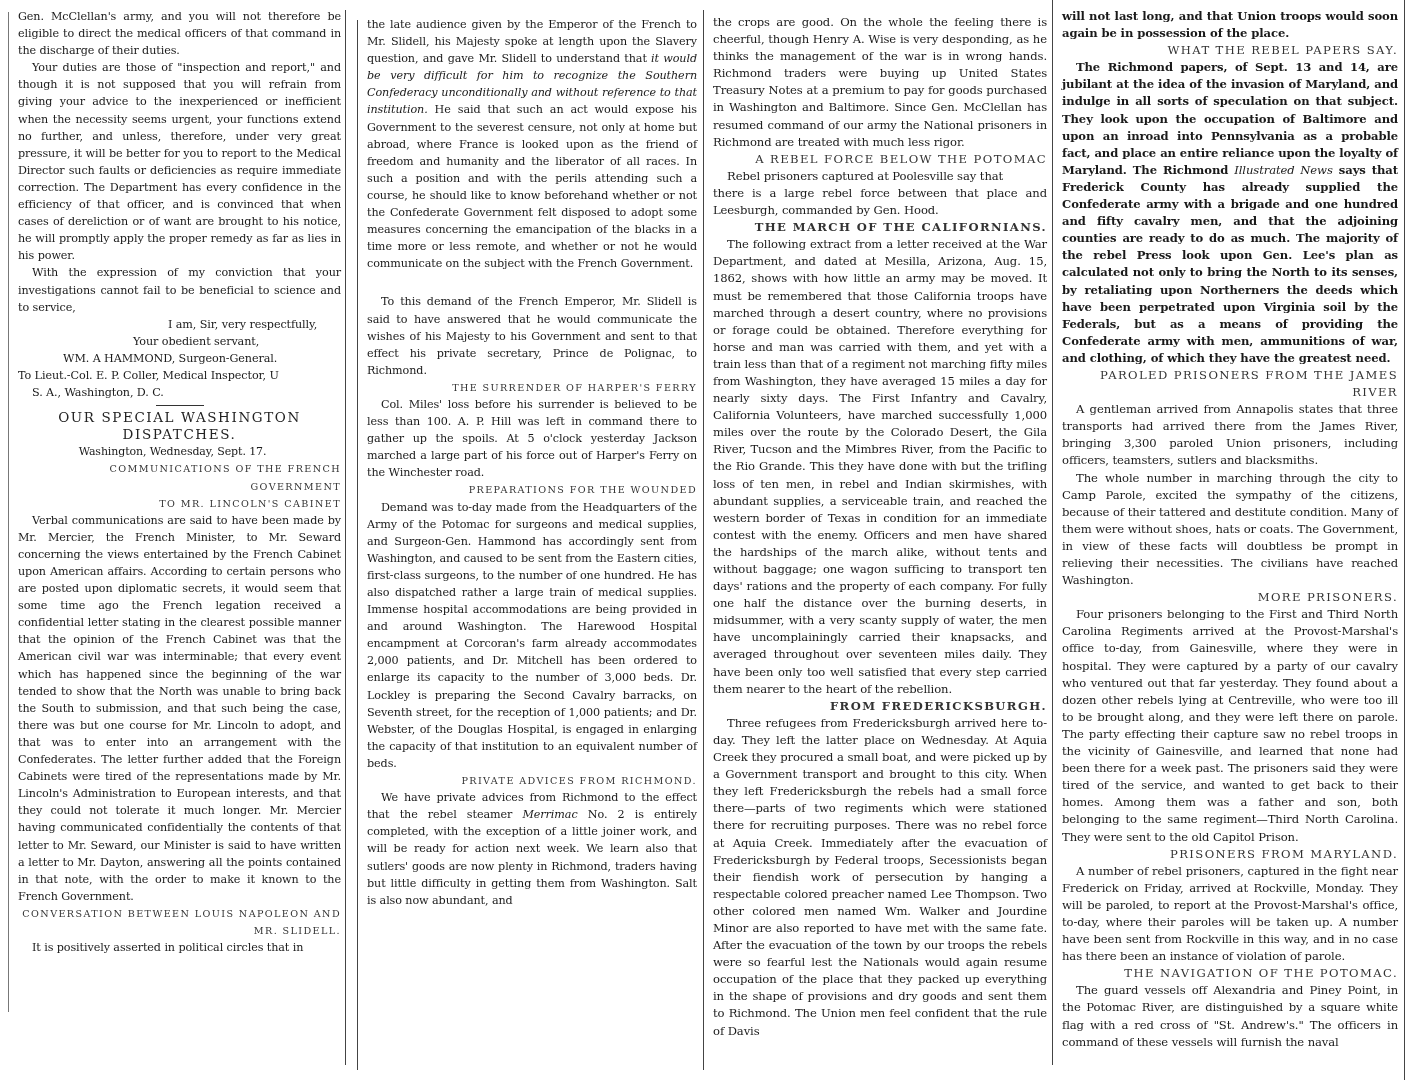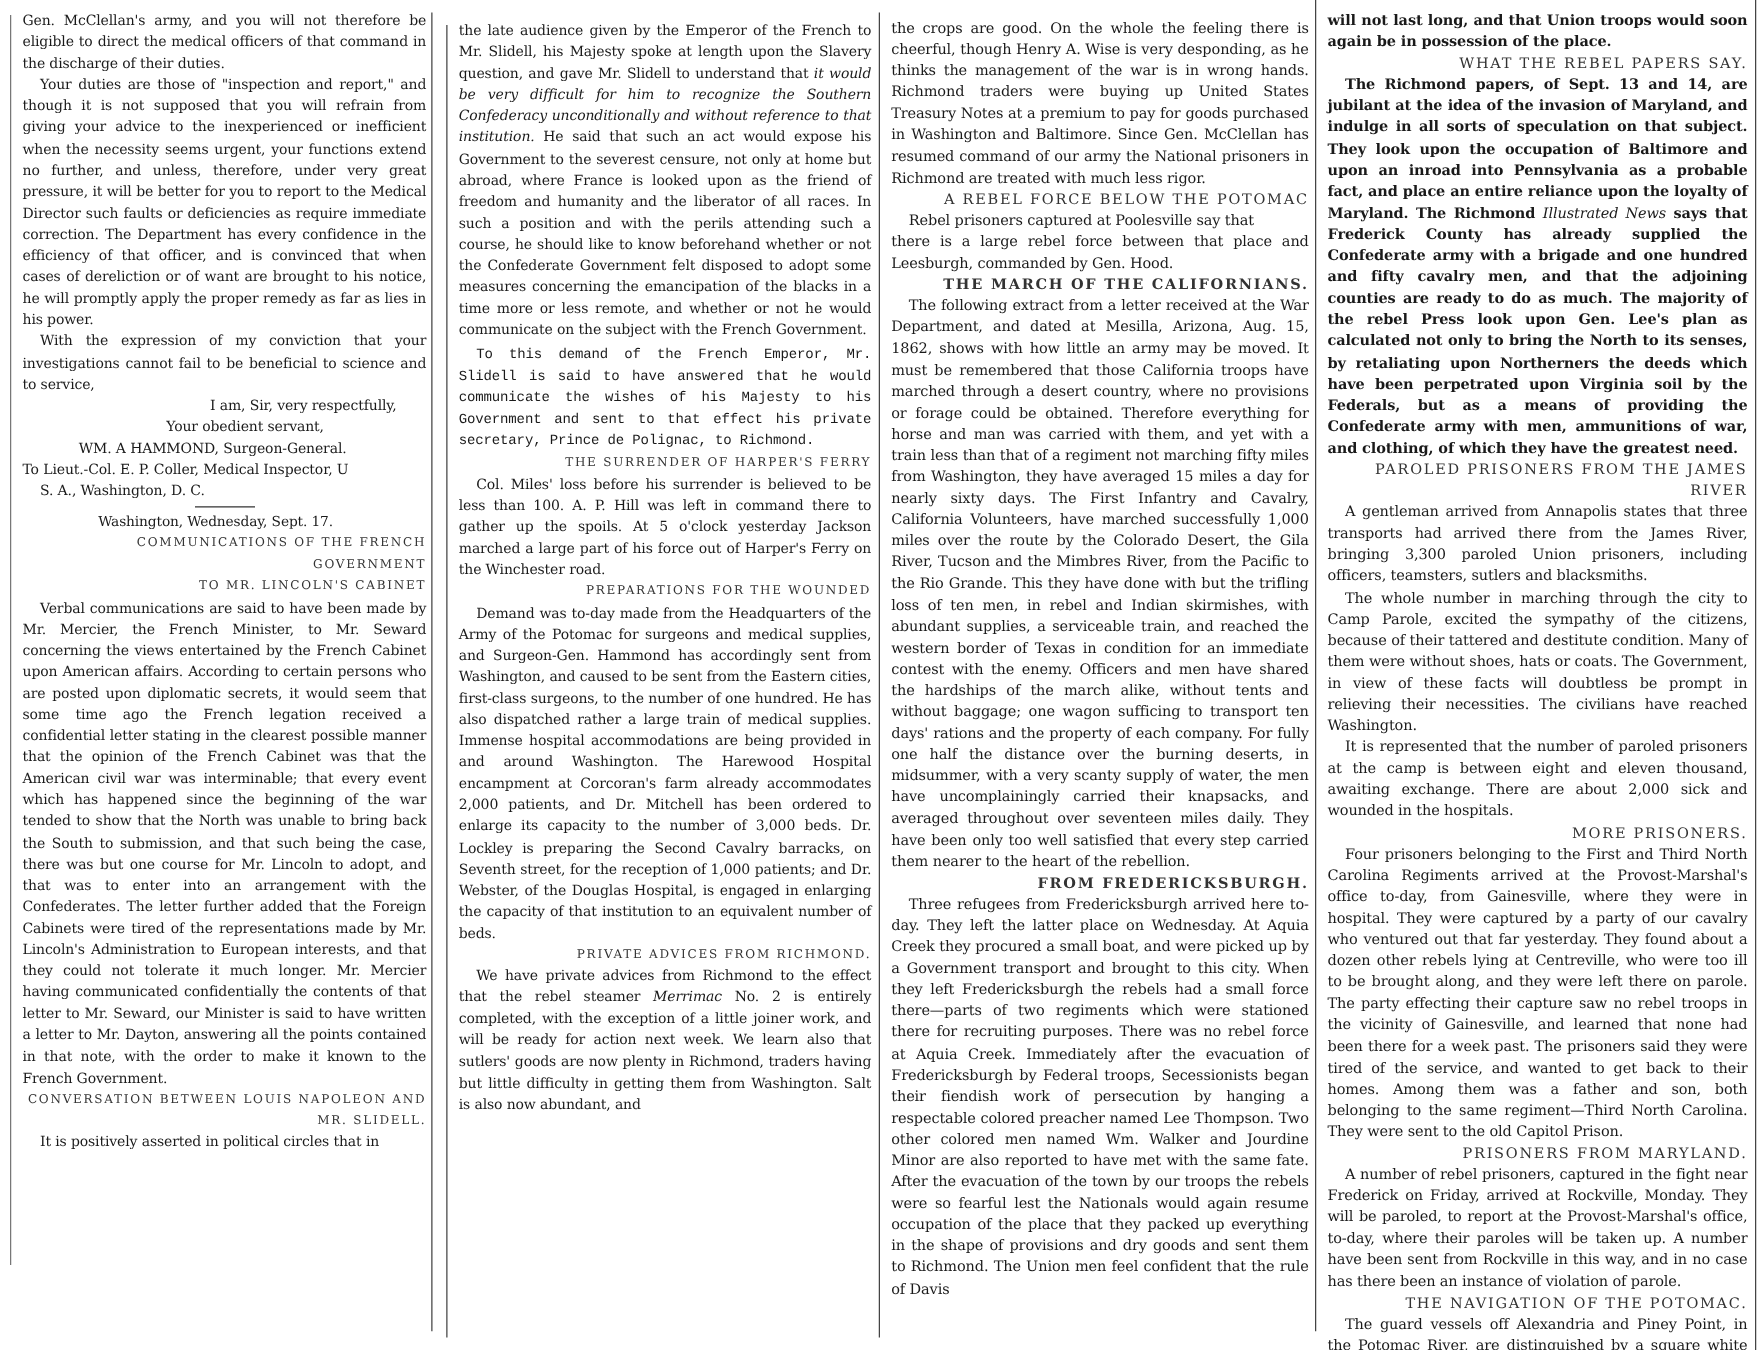--- a/index.html
+++ b/index.html
@@ -40,32 +40,33 @@
 <div class="col col1" style="left:12px; width:333px; top:8px;">
   <p class="noindent">Gen. McClellan's army, and you will not therefore be eligible to direct the medical officers of that command in the discharge of their duties.</p>
   <p>Your duties are those of "inspection and report," and though it is not supposed that you will refrain from giving your advice to the inexperienced or inefficient when the necessity seems urgent, your functions extend no further, and unless, therefore, under very great pressure, it will be better for you to report to the Medical Director such faults or deficiencies as require immediate correction. The Department has every confidence in the efficiency of that officer, and is convinced that when cases of dereliction or of want are brought to his notice, he will promptly apply the proper remedy as far as lies in his power.</p>
   <p>With the expression of my conviction that your investigations cannot fail to be beneficial to science and to service,</p>
   <p class="sig sig1">I am, Sir, very respectfully,</p>
   <p class="sig sig2">Your obedient servant,</p>
   <p class="sig sig3">WM. A HAMMOND, Surgeon-General.</p>
   <p class="addr">To Lieut.-Col. E. P. Coller, Medical Inspector, U</p>
   <p class="addr2">S. A., Washington, D. C.</p>
   <div class="short-rule"></div>
+  <p class="bighead">OUR SPECIAL WASHINGTON DISPATCHES.</p>
   <p class="dateline">Washington, Wednesday, Sept. 17.</p>
   <p class="head">COMMUNICATIONS OF THE FRENCH GOVERNMENT</p>
   <p class="head">TO MR. LINCOLN'S CABINET</p>
   <p>Verbal communications are said to have been made by Mr. Mercier, the French Minister, to Mr. Seward concerning the views entertained by the French Cabinet upon American affairs. According to certain persons who are posted upon diplomatic secrets, it would seem that some time ago the French legation received a confidential letter stating in the clearest possible manner that the opinion of the French Cabinet was that the American civil war was interminable; that every event which has happened since the beginning of the war tended to show that the North was unable to bring back the South to submission, and that such being the case, there was but one course for Mr. Lincoln to adopt, and that was to enter into an arrangement with the Confederates. The letter further added that the Foreign Cabinets were tired of the representations made by Mr. Lincoln's Administration to European interests, and that they could not tolerate it much longer. Mr. Mercier having communicated confidentially the contents of that letter to Mr. Seward, our Minister is said to have written a letter to Mr. Dayton, answering all the points contained in that note, with the order to make it known to the French Government.</p>
   <p class="head">CONVERSATION BETWEEN LOUIS NAPOLEON AND</p>
   <p class="head">MR. SLIDELL.</p>
   <p>It is positively asserted in political circles that in</p>
 </div>
 
 <div class="col col2" style="left:361px; width:340px; top:16px;">
   <p class="noindent"><span>the late audience given by the Emperor of the French to Mr. Slidell, his Majesty spoke at length upon the Slavery question, and gave Mr. Slidell to understand that </span><em>it would be very difficult for him to recognize the Southern Confederacy unconditionally and without reference to that institution.</em><span> He said that such an act would expose his Government to the severest censure, not only at home but abroad, where France is looked upon as the friend of freedom and humanity and the liberator of all races. In such a position and with the perils attending such a course, he should like to know beforehand whether or not the Confederate Government felt disposed to adopt some measures concerning the emancipation of the blacks in a time more or less remote, and whether or not he would communicate on the subject with the French Government.</span></p>
-  <p style="margin-top:4px;font-family:Liberation Mono, monospace;">To this demand of the French Emperor, Mr. Slidell is said to have answered that he would communicate the wishes of his Majesty to his Government and sent to that effect his private secretary, Prince de Polignac, to Richmond.</p>
+  <p style="margin-top:21px;">To this demand of the French Emperor, Mr. Slidell is said to have answered that he would communicate the wishes of his Majesty to his Government and sent to that effect his private secretary, Prince de Polignac, to Richmond.</p>
   <p class="head">THE SURRENDER OF HARPER'S FERRY</p>
   <p>Col. Miles' loss before his surrender is believed to be less than 100. A. P. Hill was left in command there to gather up the spoils. At 5 o'clock yesterday Jackson marched a large part of his force out of Harper's Ferry on the Winchester road.</p>
   <p class="head">PREPARATIONS FOR THE WOUNDED</p>
   <p>Demand was to-day made from the Headquarters of the Army of the Potomac for surgeons and medical supplies, and Surgeon-Gen. Hammond has accordingly sent from Washington, and caused to be sent from the Eastern cities, first-class surgeons, to the number of one hundred. He has also dispatched rather a large train of medical supplies. Immense hospital accommodations are being provided in and around Washington. The Harewood Hospital encampment at Corcoran's farm already accommodates 2,000 patients, and Dr. Mitchell has been ordered to enlarge its capacity to the number of 3,000 beds. Dr. Lockley is preparing the Second Cavalry barracks, on Seventh street, for the reception of 1,000 patients; and Dr. Webster, of the Douglas Hospital, is engaged in enlarging the capacity of that institution to an equivalent number of beds.</p>
   <p class="head">PRIVATE ADVICES FROM RICHMOND.</p>
   <p><span>We have private advices from Richmond to the effect that the rebel steamer </span><em>Merrimac</em><span> No. 2 is entirely completed, with the exception of a little joiner work, and will be ready for action next week. We learn also that sutlers' goods are now plenty in Richmond, traders having but little difficulty in getting them from Washington. Salt is also now abundant, and</span></p>
 </div>
 
 <div class="col col3" style="left:707px; width:344px; top:14px;">
   <p class="noindent">the crops are good. On the whole the feeling there is cheerful, though Henry A. Wise is very desponding, as he thinks the management of the war is in wrong hands. Richmond traders were buying up United States Treasury Notes at a premium to pay for goods purchased in Washington and Baltimore. Since Gen. McClellan has resumed command of our army the National prisoners in Richmond are treated with much less rigor.</p>
@@ -78,20 +79,19 @@
   <p class="boldtxt">Three refugees from Fredericksburgh arrived here to-day. They left the latter place on Wednesday. At Aquia Creek they procured a small boat, and were picked up by a Government transport and brought to this city. When they left Fredericksburgh the rebels had a small force there—parts of two regiments which were stationed there for recruiting purposes. There was no rebel force at Aquia Creek. Immediately after the evacuation of Fredericksburgh by Federal troops, Secessionists began their fiendish work of persecution by hanging a respectable colored preacher named Lee Thompson. Two other colored men named Wm. Walker and Jourdine Minor are also reported to have met with the same fate. After the evacuation of the town by our troops the rebels were so fearful lest the Nationals would again resume occupation of the place that they packed up everything in the shape of provisions and dry goods and sent them to Richmond. The Union men feel confident that the rule of Davis</p>
 </div>
 
 <div class="col col4" style="left:1056px; width:346px; top:8px;">
   <p class="noindent bold">will not last long, and that Union troops would soon again be in possession of the place.</p>
   <p class="head">WHAT THE REBEL PAPERS SAY.</p>
   <p class="bold"><span>The Richmond papers, of Sept. 13 and 14, are jubilant at the idea of the invasion of Maryland, and indulge in all sorts of speculation on that subject. They look upon the occupation of Baltimore and upon an inroad into Pennsylvania as a probable fact, and place an entire reliance upon the loyalty of Maryland. The Richmond </span><em style="font-weight:normal;">Illustrated News</em><span> says that Frederick County has already supplied the Confederate army with a brigade and one hundred and fifty cavalry men, and that the adjoining counties are ready to do as much. The majority of the rebel Press look upon Gen. Lee's plan as calculated not only to bring the North to its senses, by retaliating upon Northerners the deeds which have been perpetrated upon Virginia soil by the Federals, but as a means of providing the Confederate army with men, ammunitions of war, and clothing, of which they have the greatest need.</span></p>
   <p class="head">PAROLED PRISONERS FROM THE JAMES RIVER</p>
   <p>A gentleman arrived from Annapolis states that three transports had arrived there from the James River, bringing 3,300 paroled Union prisoners, including officers, teamsters, sutlers and blacksmiths.</p>
   <p>The whole number in marching through the city to Camp Parole, excited the sympathy of the citizens, because of their tattered and destitute condition. Many of them were without shoes, hats or coats. The Government, in view of these facts will doubtless be prompt in relieving their necessities. The civilians have reached Washington.</p>
-  <p>It is represented that the number of paroled prisoners at the camp is between eight and eleven thousand, awaiting exchange. There are about 2,000 sick and wounded in the hospitals.</p>
   <p class="head">MORE PRISONERS.</p>
   <p>Four prisoners belonging to the First and Third North Carolina Regiments arrived at the Provost-Marshal's office to-day, from Gainesville, where they were in hospital. They were captured by a party of our cavalry who ventured out that far yesterday. They found about a dozen other rebels lying at Centreville, who were too ill to be brought along, and they were left there on parole. The party effecting their capture saw no rebel troops in the vicinity of Gainesville, and learned that none had been there for a week past. The prisoners said they were tired of the service, and wanted to get back to their homes. Among them was a father and son, both belonging to the same regiment—Third North Carolina. They were sent to the old Capitol Prison.</p>
   <p class="head">PRISONERS FROM MARYLAND.</p>
   <p>A number of rebel prisoners, captured in the fight near Frederick on Friday, arrived at Rockville, Monday. They will be paroled, to report at the Provost-Marshal's office, to-day, where their paroles will be taken up. A number have been sent from Rockville in this way, and in no case has there been an instance of violation of parole.</p>
   <p class="head">THE NAVIGATION OF THE POTOMAC.</p>
   <p>The guard vessels off Alexandria and Piney Point, in the Potomac River, are distinguished by a square white flag with a red cross of "St. Andrew's." The officers in command of these vessels will furnish the naval</p>
 </div>
 
 </body></html>

